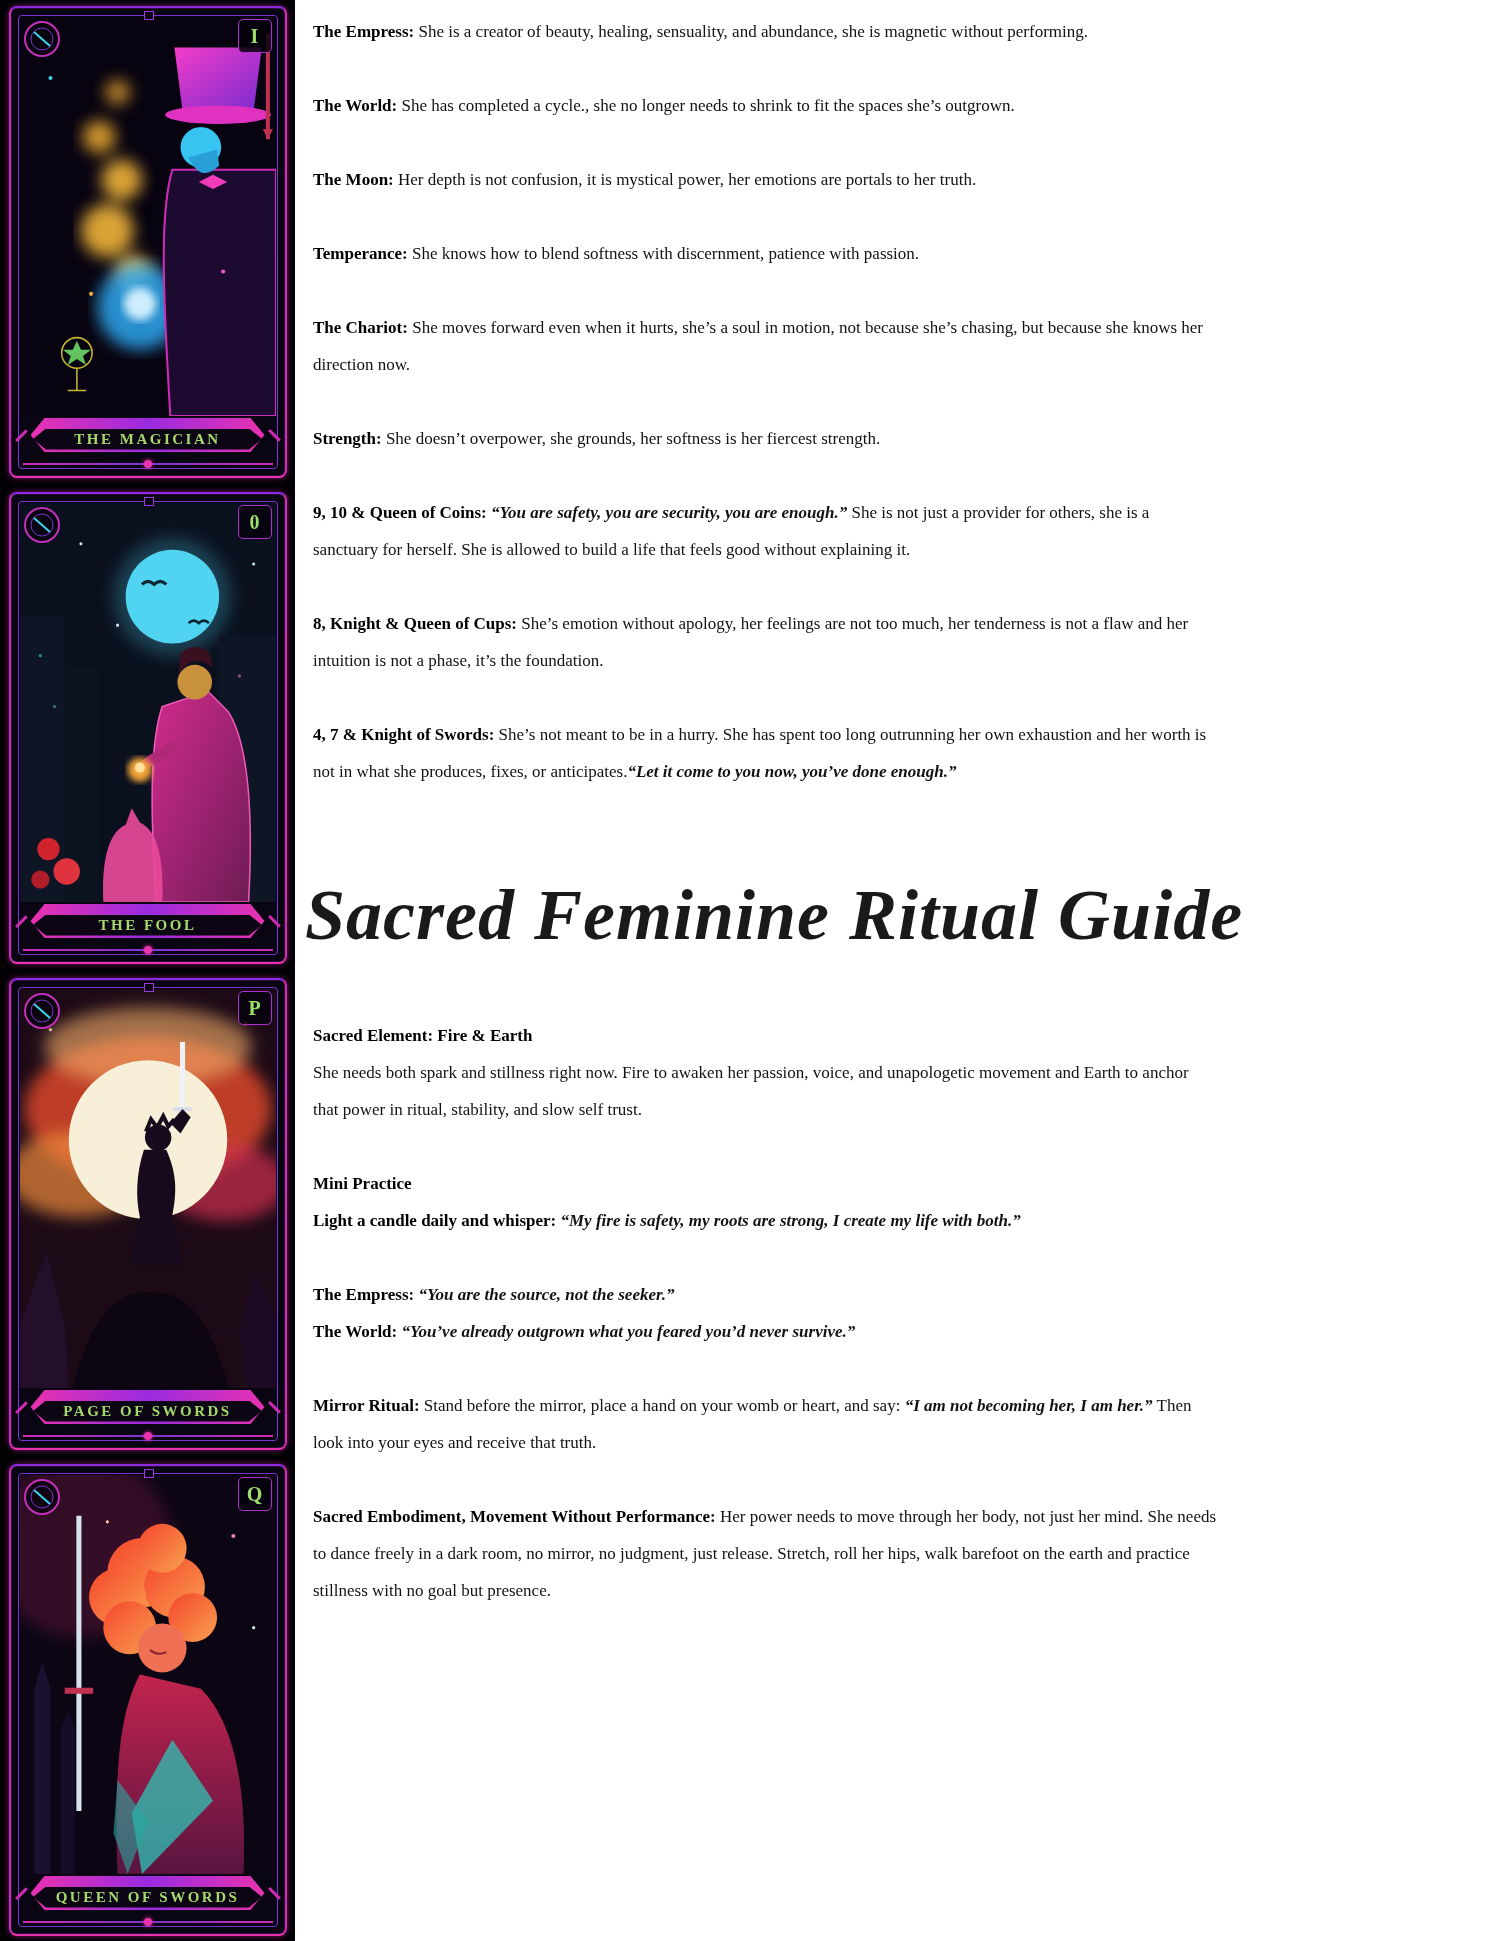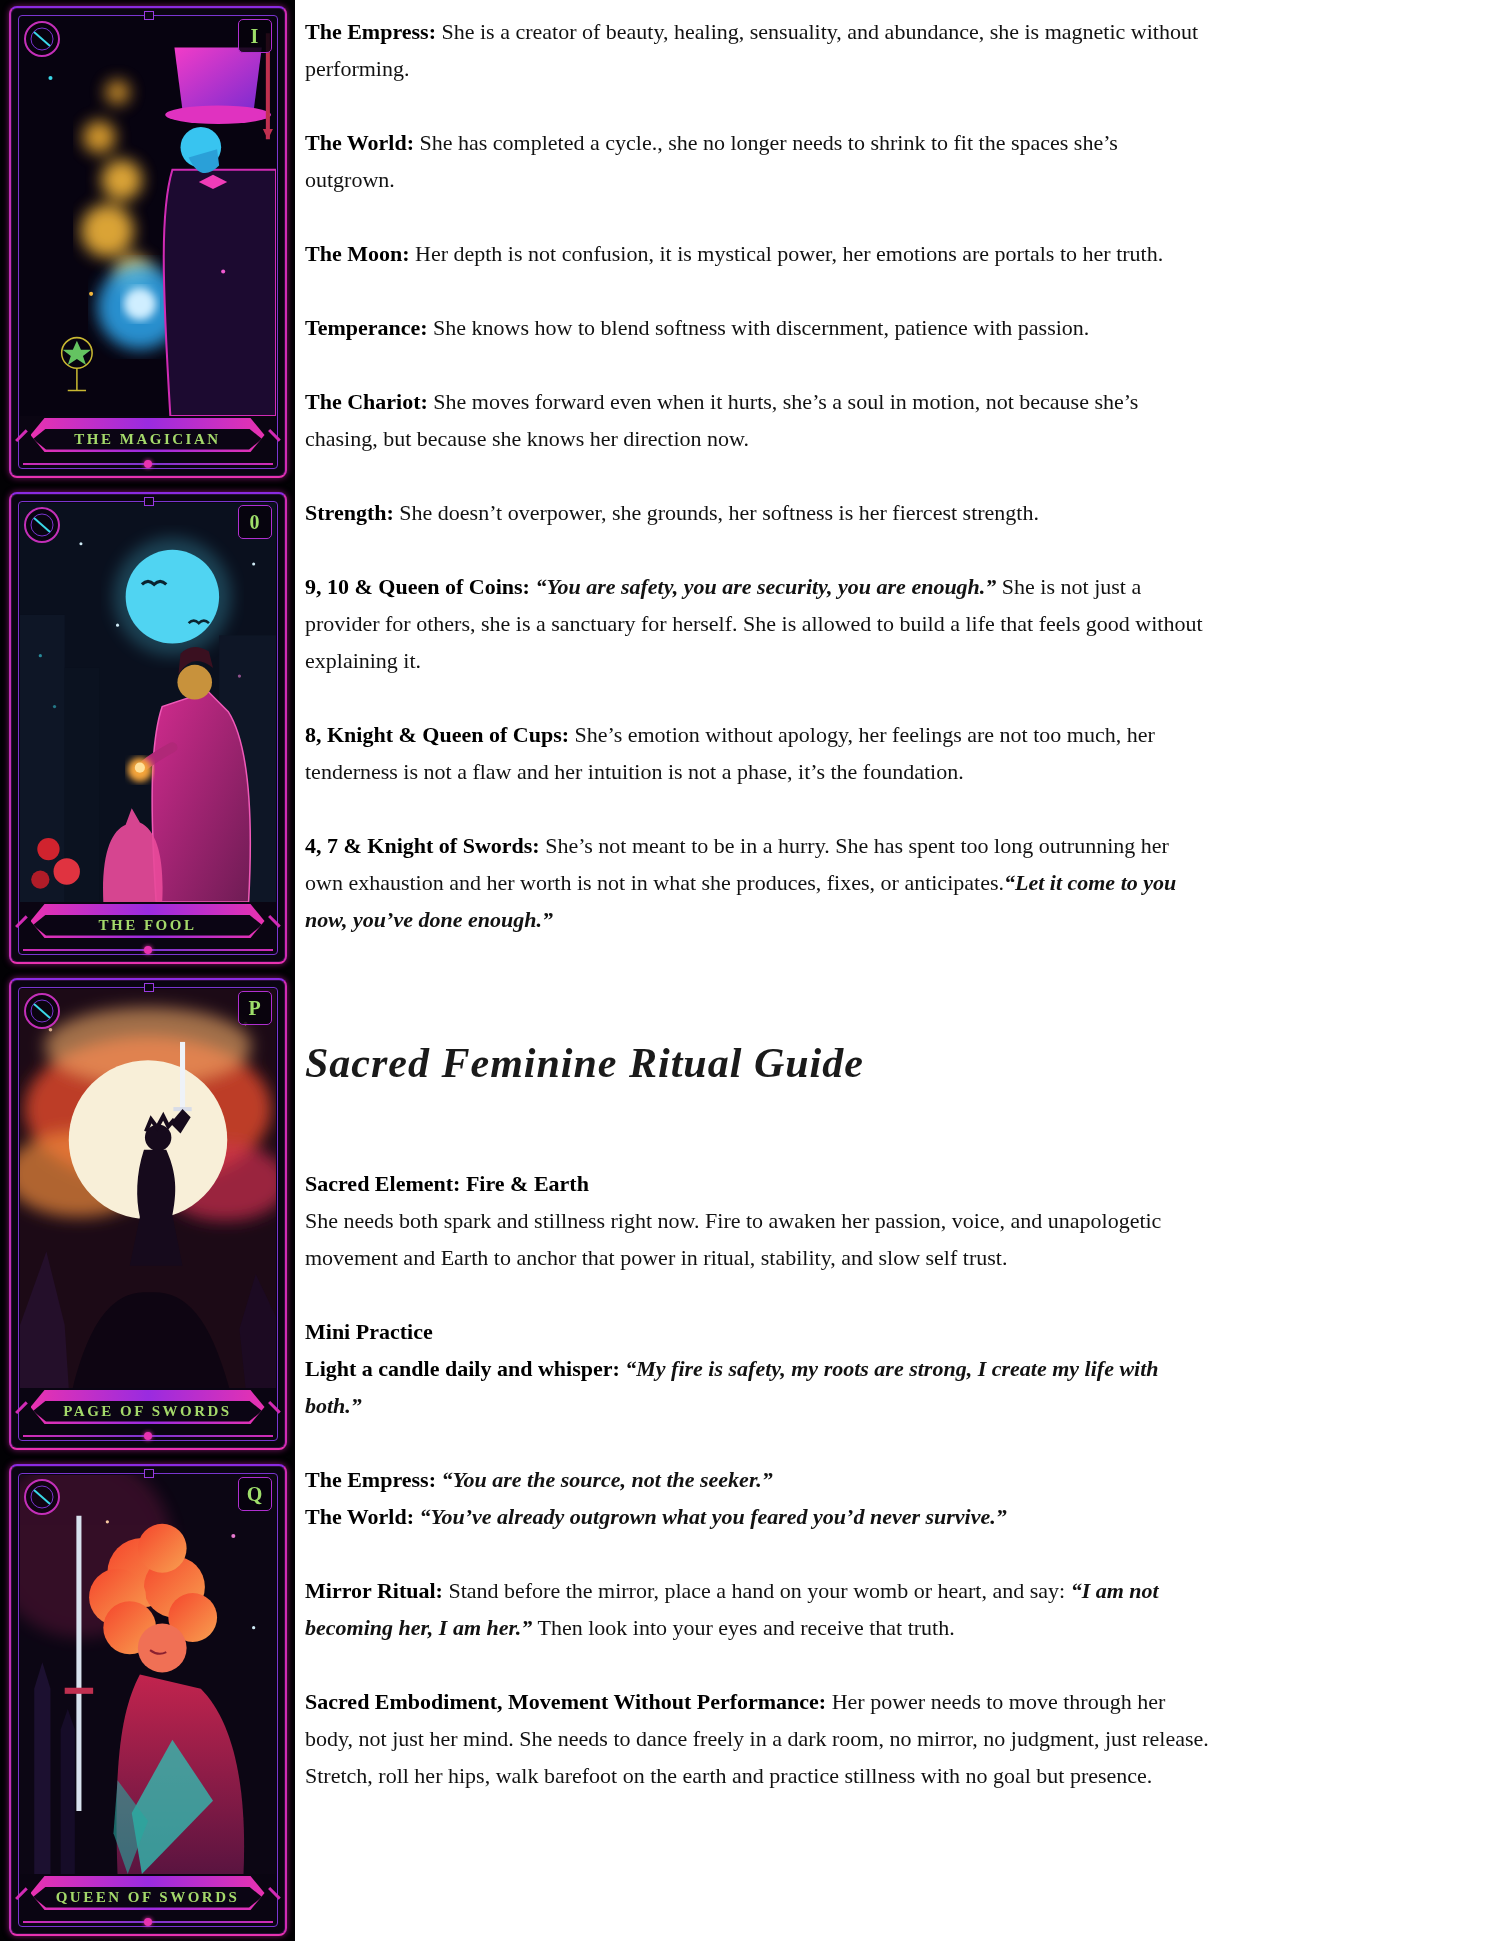--- a/index.html
+++ b/index.html
@@ -62,27 +62,27 @@
   .tick{position:absolute;width:2.5px;height:15px;background:#d12bb4;bottom:33px;z-index:3;}
   .tick.left{left:9px;transform:rotate(45deg);}
   .tick.right{right:9px;transform:rotate(-45deg);}
 
   
   .content{
     position:absolute;left:295px;top:0;width:1205px;box-sizing:border-box;
     padding:13px 12px 0 10px;
   }
   .para{
-    width:905px;margin:0 0 37px 0;font-size:22px;line-height:37px;color:#121212;
+    width:905px;margin:0 0 37px 8px;font-size:17px;line-height:37px;color:#121212;
   }
   .para .b{font-weight:bold;color:#000;}
   .para .i{font-style:italic;font-weight:bold;}
   .script-heading{
     font-family:cursive;font-style:italic;font-weight:bold;
-    font-size:42px;line-height:80px;color:#1a1a1a;letter-spacing:1px;
+    font-size:72px;line-height:80px;color:#1a1a1a;letter-spacing:1px;
     margin:85px 0 62px 0;
   }
 </style>
 </head>
 <body>
 
 <div class="card-column">
 
   <div class="tarot-card">
     <div class="card-art">

